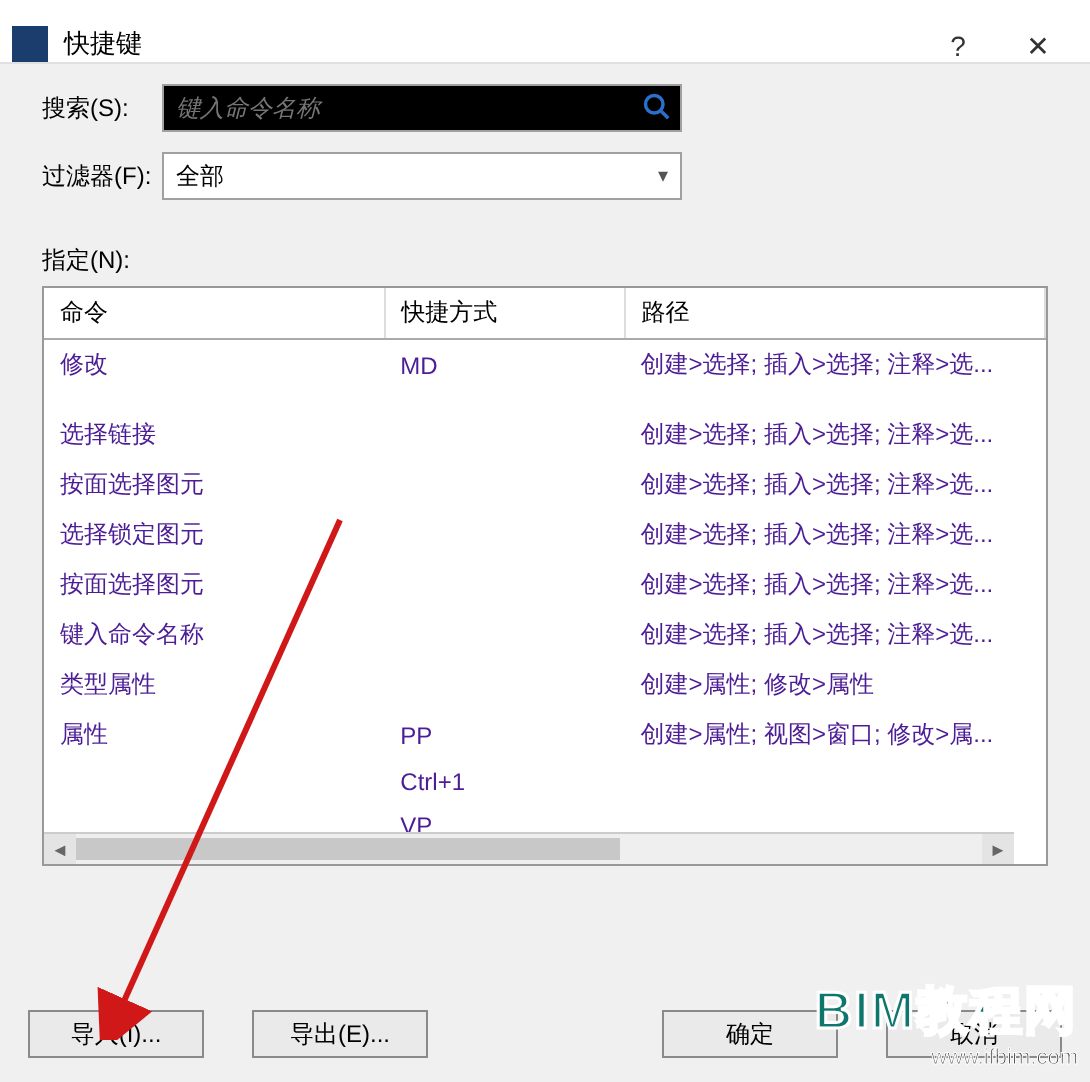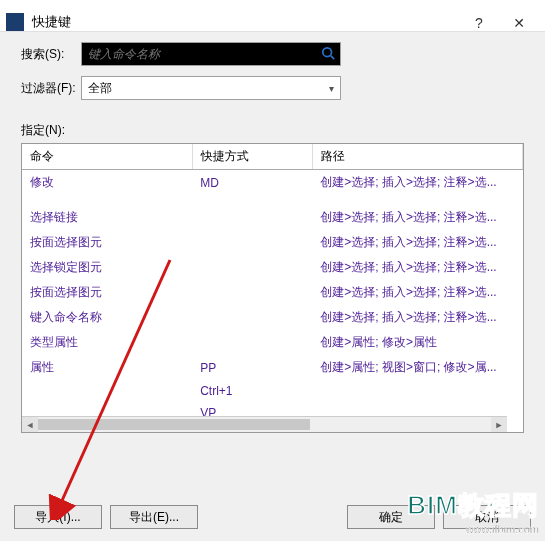--- a/index.html
+++ b/index.html
@@ -120,21 +120,21 @@
   color: #888;
   font-size: 12px;
 }
 .pillbtn .plus { color: #3a9a3a; font-weight: bold; }
 .pillbtn .minus { color: #c02828; font-weight: bold; }
 .bottombar {
   position: absolute;
   bottom: 0; left: 0; right: 0;
   padding: 8px 14px 12px;
   display: flex;
-  gap: 8px;
+  gap: 24px;
   align-items: center;
 }
 .stdbtn {
   height: 24px;
   min-width: 88px;
   border: 1px solid #8a8a8a;
   background: #eaeaea;
   font-size: 12px;
   padding: 0 10px;
   cursor: pointer;

